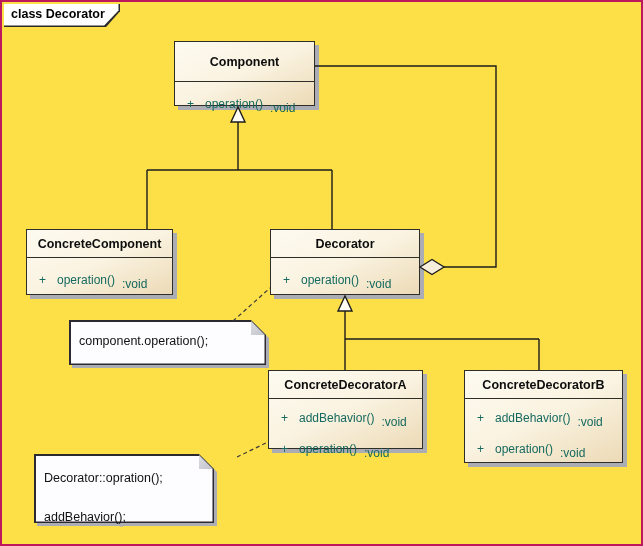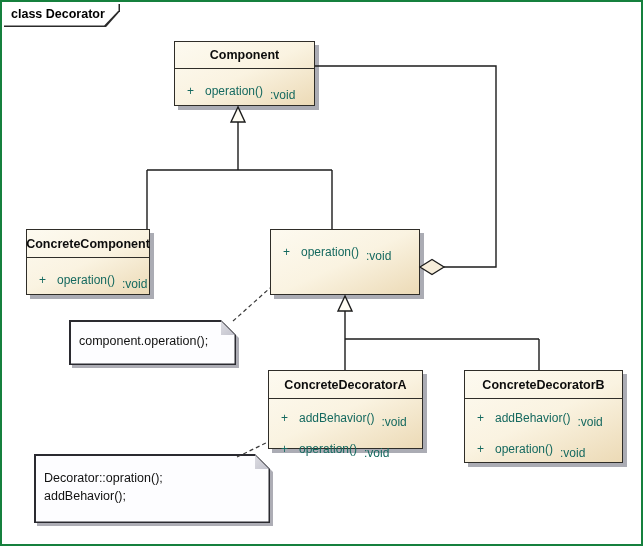--- a/index.html
+++ b/index.html
@@ -1,18 +1,18 @@
 <!DOCTYPE html>
 <html><head>
 <meta charset="utf-8">
 <style>
   html,body{margin:0;padding:0;background:#e9e9e9;font-family:"Liberation Sans",sans-serif;}
   #diagram{
     position:relative;width:643px;height:546px;box-sizing:border-box;
-    background:#ffffff;border:2px solid #15803d;overflow:hidden;
+    background:#fde047;border:2px solid #be185d;overflow:hidden;
   }
 
   
   .frame-tab{position:absolute;left:2px;top:2px;width:116px;height:23px;}
   .frame-tab .tab-bg{position:absolute;inset:0;background:#2a2a2a;
     clip-path:polygon(0 0,100% 0,100% 32%,88% 100%,0 100%);}
   .frame-tab .tab-in{position:absolute;left:0;top:0;right:1.5px;bottom:1.5px;background:#ffffff;
     clip-path:polygon(0 0,100% 0,100% 30%,87.5% 100%,0 100%);}
   .frame-tab .tab-label{position:absolute;left:7px;top:3px;font-size:12.5px;font-weight:bold;color:#000;}
 
@@ -52,42 +52,43 @@
 
 <div id="diagram">
 
   <div class="frame-tab">
     <div class="tab-bg"></div>
     <div class="tab-in"></div>
     <div class="tab-label">class Decorator</div>
   </div>
 
   <div class="cls" style="left:172px;top:39px;width:141px;height:65px;">
-    <div class="cls-name" style="height:27px;text-align:center;">Component</div>
+    <div class="cls-name" style="height:40px;text-align:center;">Component</div>
     <div class="cls-ops" style="padding-top:6px;">
       <div class="op-row">
         <span class="op-vis">+</span>
         <span class="op-sig">operation()</span>
         <span class="op-typ">:void</span>
       </div>
     </div>
   </div>
 
-  <div class="cls" style="left:24px;top:227px;width:124px;height:66px;">
+  <div class="cls" style="left:24px;top:227px;width:147px;height:66px;">
     <div class="cls-name" style="height:28px;">ConcreteComponent</div>
     <div class="cls-ops" style="padding-top:6px;">
       <div class="op-row">
         <span class="op-vis">+</span>
         <span class="op-sig">operation()</span>
         <span class="op-typ">:void</span>
       </div>
     </div>
   </div>
 
   <div class="cls" style="left:268px;top:227px;width:150px;height:66px;">
+    <div class="cls-name" style="height:28px;">Decorator</div>
     <div class="cls-ops" style="padding-top:6px;">
       <div class="op-row">
         <span class="op-vis">+</span>
         <span class="op-sig">operation()</span>
         <span class="op-typ">:void</span>
       </div>
     </div>
   </div>
 
   <div class="cls" style="left:266px;top:368px;width:155px;height:79px;">
@@ -115,36 +116,36 @@
         <span class="op-typ">:void</span>
       </div>
       <div class="op-row">
         <span class="op-vis">+</span>
         <span class="op-sig">operation()</span>
         <span class="op-typ">:void</span>
       </div>
     </div>
   </div>
 
-  <div class="note" style="left:67px;top:318px;width:167px;height:45px;">
+  <div class="note" style="left:67px;top:318px;width:197px;height:45px;">
     <div class="note-bg"></div>
     <div class="note-in"></div>
     <div class="note-fold"></div>
     <div class="note-text" style="top:14px;">
       <div class="note-line">component.operation();</div>
     </div>
   </div>
 
-  <div class="note" style="left:32px;top:452px;width:236px;height:69px;">
+  <div class="note" style="left:32px;top:452px;width:180px;height:69px;">
     <div class="note-bg"></div>
     <div class="note-in"></div>
     <div class="note-fold"></div>
     <div class="note-text" style="top:17px;">
       <div class="note-line">Decorator::opration();</div>
-      <div class="note-line" style="margin-top:4px;">addBehavior();</div>
+      <div class="note-line" style="margin-top:25px;">addBehavior();</div>
     </div>
   </div>
 
   <svg class="connectors" width="643" height="546" viewBox="0 0 643 546">
 
     <g>
       <path class="ln" d="M236,120 L236,168 M145,168 L330,168 M145,168 L145,227 M330,168 L330,227"></path>
       <polygon class="tri" points="236,105 229,120 243,120"></polygon>
     </g>
 

